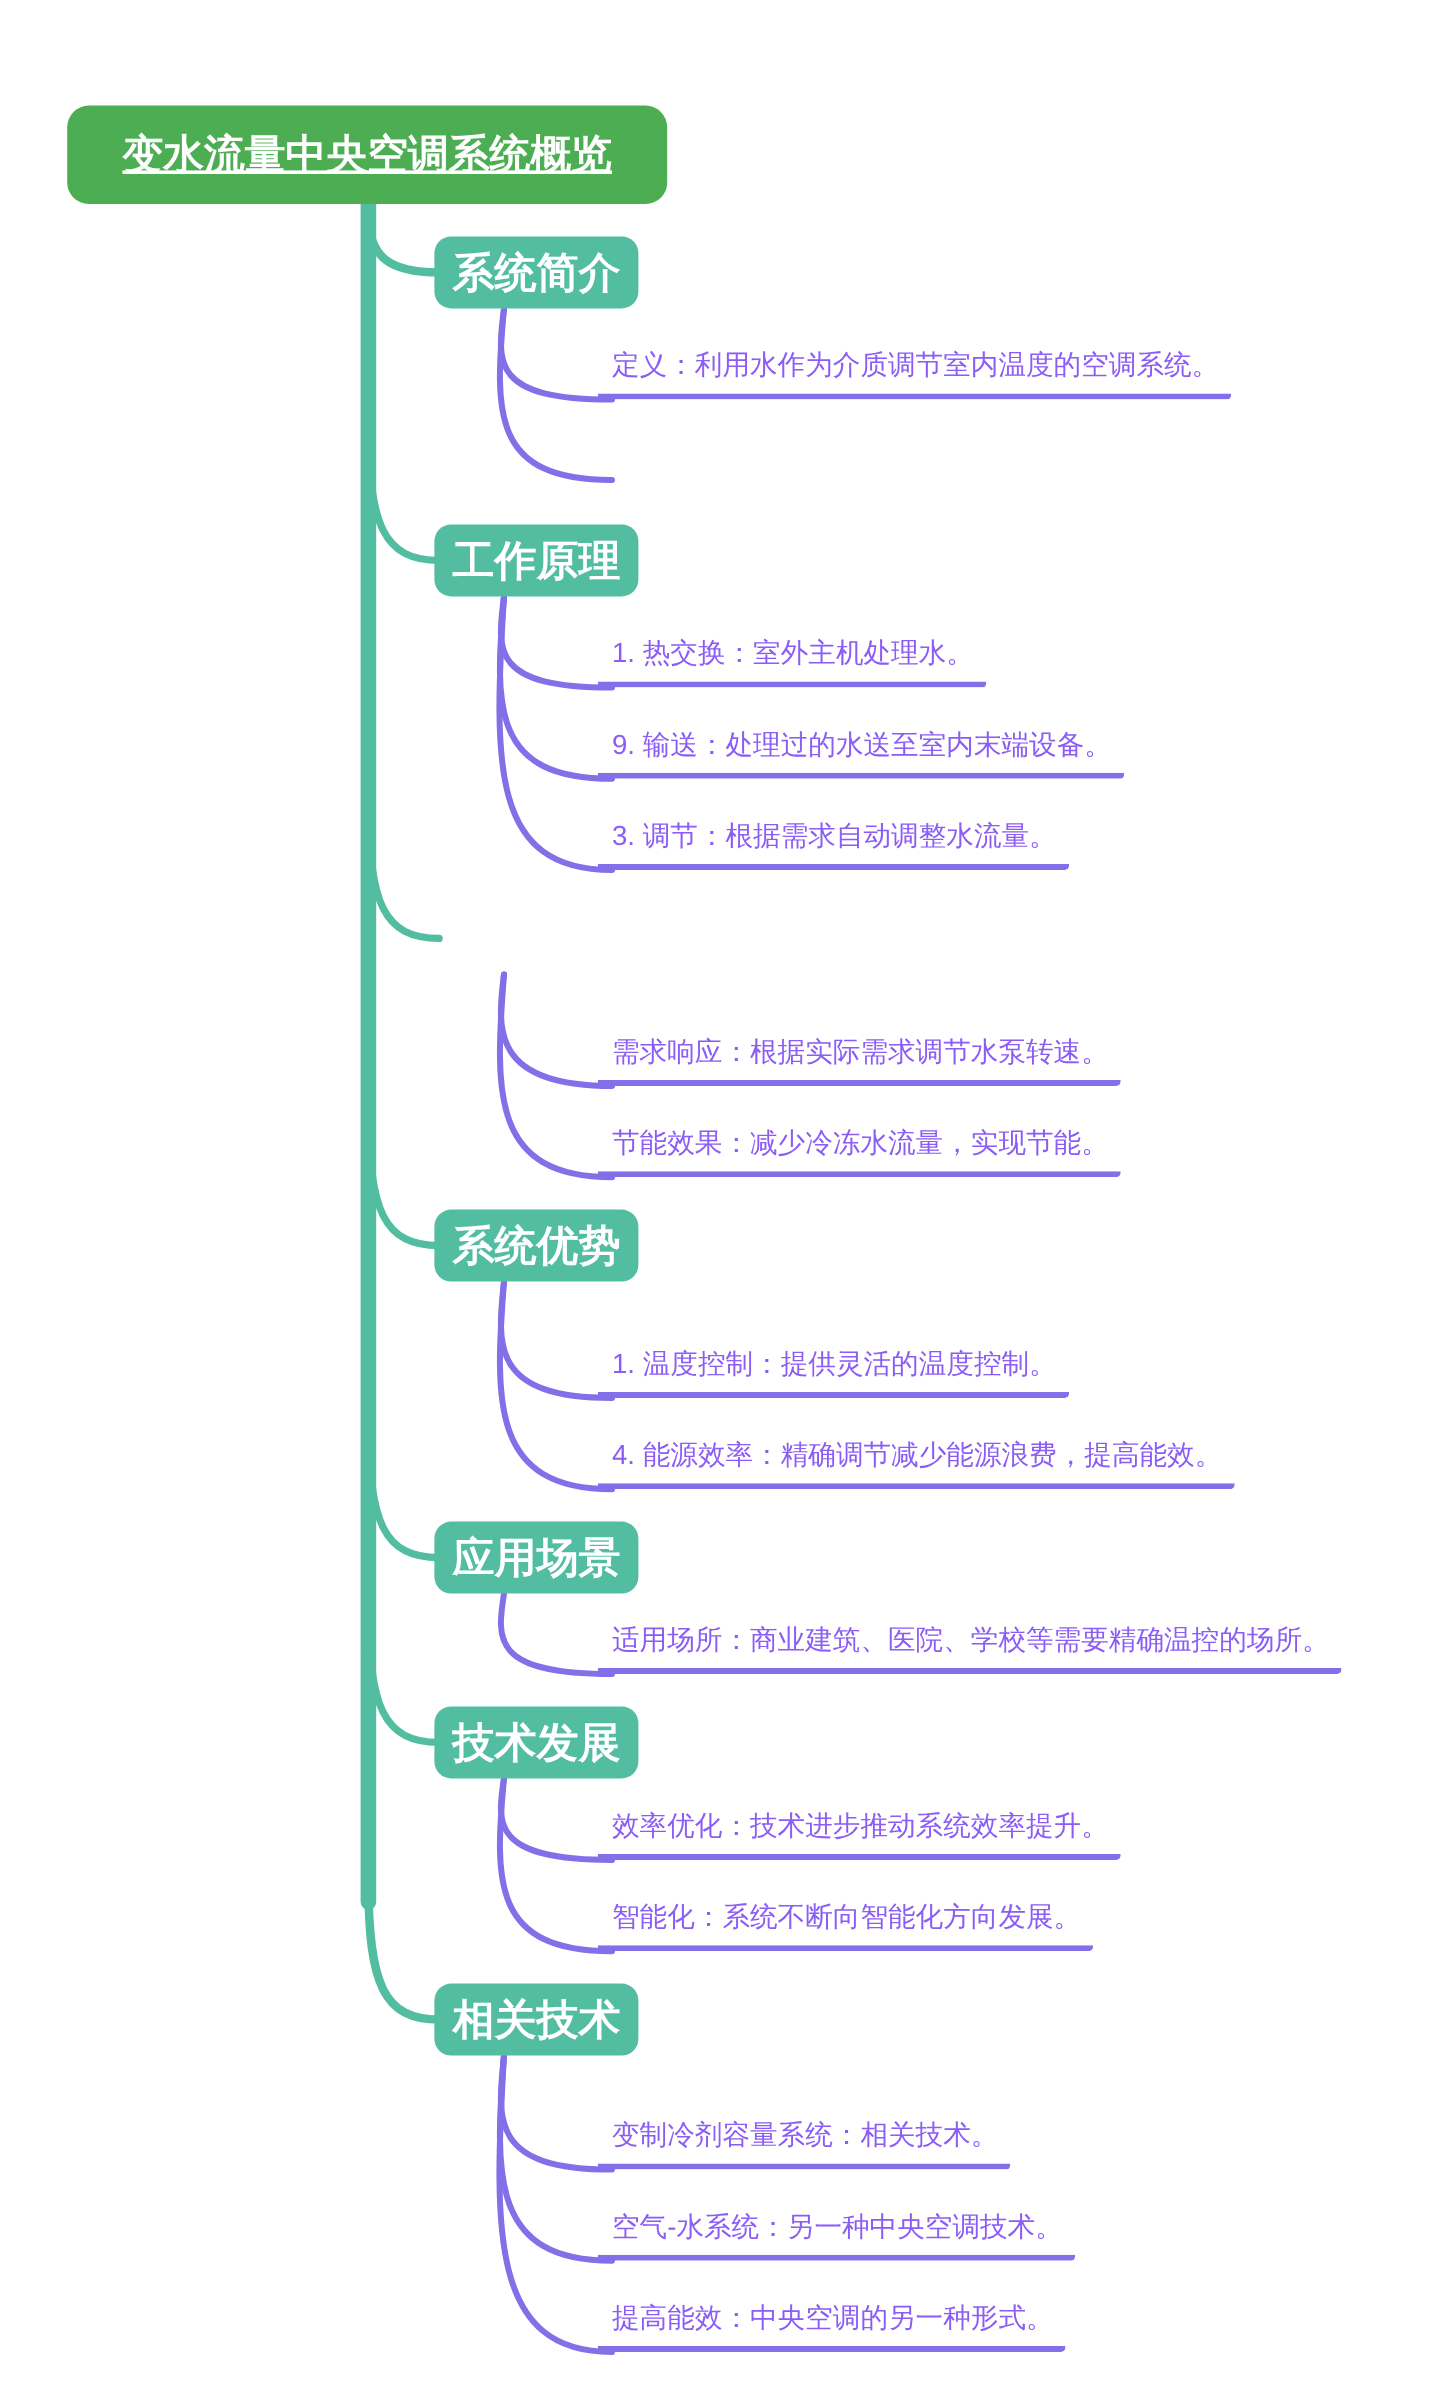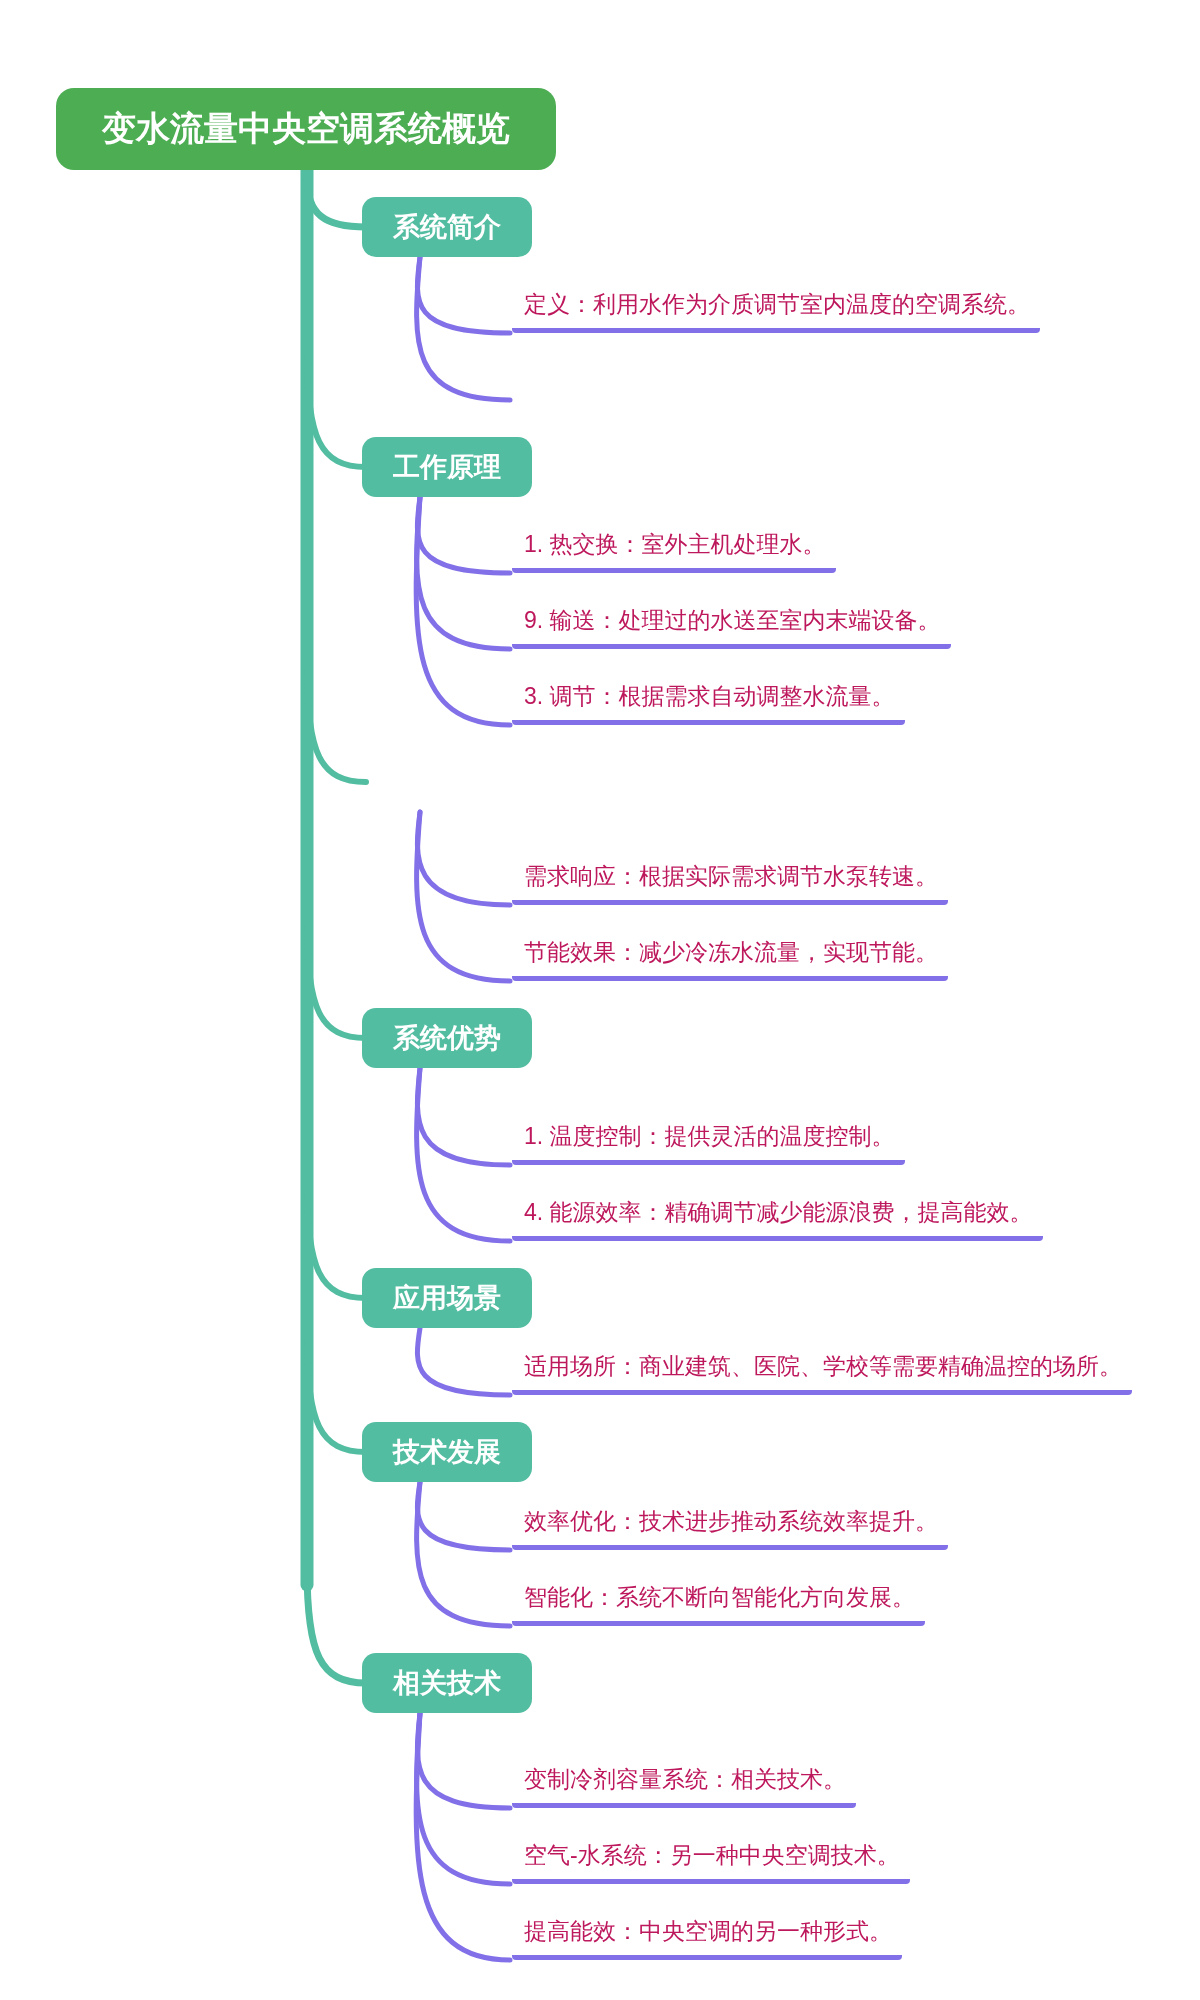--- a/index.html
+++ b/index.html
@@ -29,43 +29,44 @@
     background: #4CAD52;
     border-radius: 18px;
     color: #ffffff;
     font-size: 34px;
     font-weight: bold;
     display: flex;
     align-items: center;
     justify-content: center;
     white-space: nowrap;
     cursor: pointer;
+    text-decoration: underline;
   }
   .node-branch {
     position: absolute;
     left: 362px;
     width: 170px; height: 60px;
     background: #52BDA1;
     border-radius: 14px;
     color: #ffffff;
-    font-size: 27px;
+    font-size: 35px;
     font-weight: bold;
     display: flex;
     align-items: center;
     justify-content: center;
     white-space: nowrap;
     cursor: pointer;
   }
   .node-leaf {
     position: absolute;
-    left: 512px;
+    left: 498px;
     padding: 0 10px 8px 12px;
     border-bottom: 5px solid #8170E8;
     border-radius: 4px;
-    color: #be185d;
+    color: #8b5cf6;
     font-size: 23px;
     line-height: 32px;
     white-space: nowrap;
     cursor: pointer;
   }
 </style>
 </head>
 <body>
 
 <div class="canvas">

